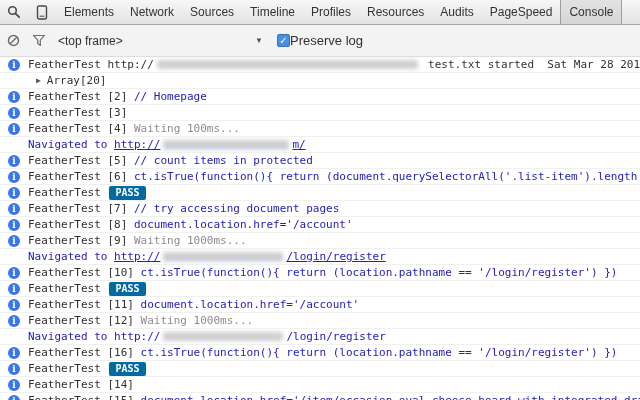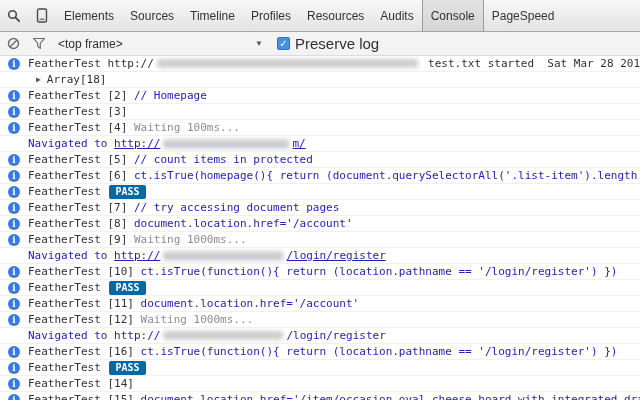--- a/index.html
+++ b/index.html
@@ -1,56 +1,56 @@
 <!DOCTYPE html>
 <html><head>
 <meta charset="utf-8">
 <style>
   * { margin:0; padding:0; box-sizing:border-box; }
   html,body { width:640px; height:400px; overflow:hidden; background:#fff;
               font-family:"Liberation Sans", sans-serif; }
 
   
   .tabbar {
-    height:32px; display:flex; align-items:stretch;
+    height:25px; display:flex; align-items:stretch;
     background:linear-gradient(#f7f7f7,#e3e3e3);
     border-bottom:1px solid #a5a5a5;
     -webkit-user-select:none; user-select:none;
   }
   .toolbar-btn {
     width:28px; display:flex; align-items:center; justify-content:center;
     color:#5a5a5a;
   }
   .tab {
     display:flex; align-items:center; padding:0 8px;
     font-size:12px; color:#333;
   }
   .tab.active {
     background:linear-gradient(#e2e2e2,#d6d6d6);
     border-left:1px solid #9c9c9c; border-right:1px solid #9c9c9c;
   }
 
   
   .statusbar {
-    height:24px; display:flex; align-items:center;
+    height:32px; display:flex; align-items:center;
     background:#f3f3f3; border-bottom:1px solid #dcdcdc;
     -webkit-user-select:none; user-select:none;
   }
   .sb-btn { width:26px; display:flex; align-items:center; justify-content:center; }
   .frame-select {
     width:205px; margin-left:6px; display:flex; align-items:center;
     justify-content:space-between; font-size:12px; color:#303030;
   }
   .dd-arrow { font-size:8px; color:#555; }
   .checkbox {
     width:13px; height:13px; margin-left:14px; border-radius:2px;
     background:#4a90e2; border:1px solid #3672b9;
     color:#fff; font-size:10px; line-height:11px; text-align:center;
   }
-  .cb-label { font-size:15px; color:#303030; margin-left:5px; }
+  .cb-label { font-size:13px; color:#303030; }
 
   
   .console { height:355px; background:#fff; overflow:hidden; }
   .crow {
     height:16px; display:flex; align-items:center;
     padding-left:6px; border-bottom:1px solid #f0f0f0;
     font-family:"DejaVu Sans Mono","Liberation Mono",monospace;
     font-size:11px; line-height:13px; white-space:pre; overflow:hidden;
   }
   .crow.no-icon { padding-left:28px; }
@@ -91,27 +91,28 @@
     </svg>
   </div>
   <div class="toolbar-btn">
     <svg width="12" height="15" viewBox="0 0 12 15">
       <rect x="1.5" y="1" width="9" height="13" rx="1.5" fill="none" stroke="#4a4a4a" stroke-width="1.4"></rect>
       <line x1="3.5" y1="11.2" x2="8.5" y2="11.2" stroke="#4a4a4a" stroke-width="1"></line>
     </svg>
   </div>
   <div id="tabs-container" style="display:flex;">
       <div class="tab">Elements</div>
+      <div class="tab">Network</div>
       <div class="tab">Sources</div>
       <div class="tab">Timeline</div>
       <div class="tab">Profiles</div>
       <div class="tab">Resources</div>
       <div class="tab">Audits</div>
+      <div class="tab">PageSpeed</div>
       <div class="tab active">Console</div>
-      <div class="tab">PageSpeed</div>
     </div>
 </div>
 
 <div class="statusbar">
   <div class="sb-btn">
     <svg width="13" height="13" viewBox="0 0 13 13">
       <circle cx="6.5" cy="6.5" r="5" fill="none" stroke="#6e6e6e" stroke-width="1.5"></circle>
       <line x1="3" y1="10" x2="10" y2="3" stroke="#6e6e6e" stroke-width="1.5"></line>
     </svg>
   </div>
@@ -123,27 +124,27 @@
   <div class="frame-select">
     <span>&lt;top frame&gt;</span>
     <span class="dd-arrow">▼</span>
   </div>
   <div class="checkbox">✓</div>
   <span class="cb-label">Preserve log</span>
 </div>
 
 <div class="console" id="console-log">
     <div class="crow"><span class="info-ic">i</span><span class="t-plain">FeatherTest http://</span><span class="blur" style="width: 262px;"></span><span class="t-plain"> test.txt started  Sat Mar 28 201</span></div>
-    <div class="crow obj-row"><span class="tri">▶</span><span class="t-plain">Array[18]</span></div>
+    <div class="crow obj-row"><span class="tri">▶</span><span class="t-plain">Array[20]</span></div>
     <div class="crow"><span class="info-ic">i</span><span class="t-plain">FeatherTest [2] </span><span class="t-code">// Homepage</span></div>
     <div class="crow"><span class="info-ic">i</span><span class="t-plain">FeatherTest [3] </span></div>
     <div class="crow"><span class="info-ic">i</span><span class="t-plain">FeatherTest [4] </span><span class="t-muted">Waiting 100ms...</span></div>
     <div class="crow no-icon"><span class="t-nav">Navigated to </span><span class="t-nav u">http://</span><span class="blur u-line" style="width: 126px;"></span><span class="t-nav u">m/</span></div>
     <div class="crow"><span class="info-ic">i</span><span class="t-plain">FeatherTest [5] </span><span class="t-code">// count items in protected</span></div>
-    <div class="crow"><span class="info-ic">i</span><span class="t-plain">FeatherTest [6] </span><span class="t-code">ct.isTrue(homepage(){ return (document.querySelectorAll('.list-item').length</span></div>
+    <div class="crow"><span class="info-ic">i</span><span class="t-plain">FeatherTest [6] </span><span class="t-code">ct.isTrue(function(){ return (document.querySelectorAll('.list-item').length</span></div>
     <div class="crow"><span class="info-ic">i</span><span class="t-plain">FeatherTest </span><span class="badge">PASS</span></div>
     <div class="crow"><span class="info-ic">i</span><span class="t-plain">FeatherTest [7] </span><span class="t-code">// try accessing document pages</span></div>
     <div class="crow"><span class="info-ic">i</span><span class="t-plain">FeatherTest [8] </span><span class="t-code">document.location.href='/account'</span></div>
     <div class="crow"><span class="info-ic">i</span><span class="t-plain">FeatherTest [9] </span><span class="t-muted">Waiting 1000ms...</span></div>
     <div class="crow no-icon"><span class="t-nav">Navigated to </span><span class="t-nav u">http://</span><span class="blur u-line" style="width: 120px;"></span><span class="t-nav u">/login/register</span></div>
     <div class="crow"><span class="info-ic">i</span><span class="t-plain">FeatherTest [10] </span><span class="t-code">ct.isTrue(function(){ return (location.pathname == '/login/register') })</span></div>
     <div class="crow"><span class="info-ic">i</span><span class="t-plain">FeatherTest </span><span class="badge">PASS</span></div>
     <div class="crow"><span class="info-ic">i</span><span class="t-plain">FeatherTest [11] </span><span class="t-code">document.location.href='/account'</span></div>
     <div class="crow"><span class="info-ic">i</span><span class="t-plain">FeatherTest [12] </span><span class="t-muted">Waiting 1000ms...</span></div>
     <div class="crow no-icon"><span class="t-nav">Navigated to </span><span class="t-nav">http://</span><span class="blur" style="width: 120px;"></span><span class="t-nav">/login/register</span></div>

